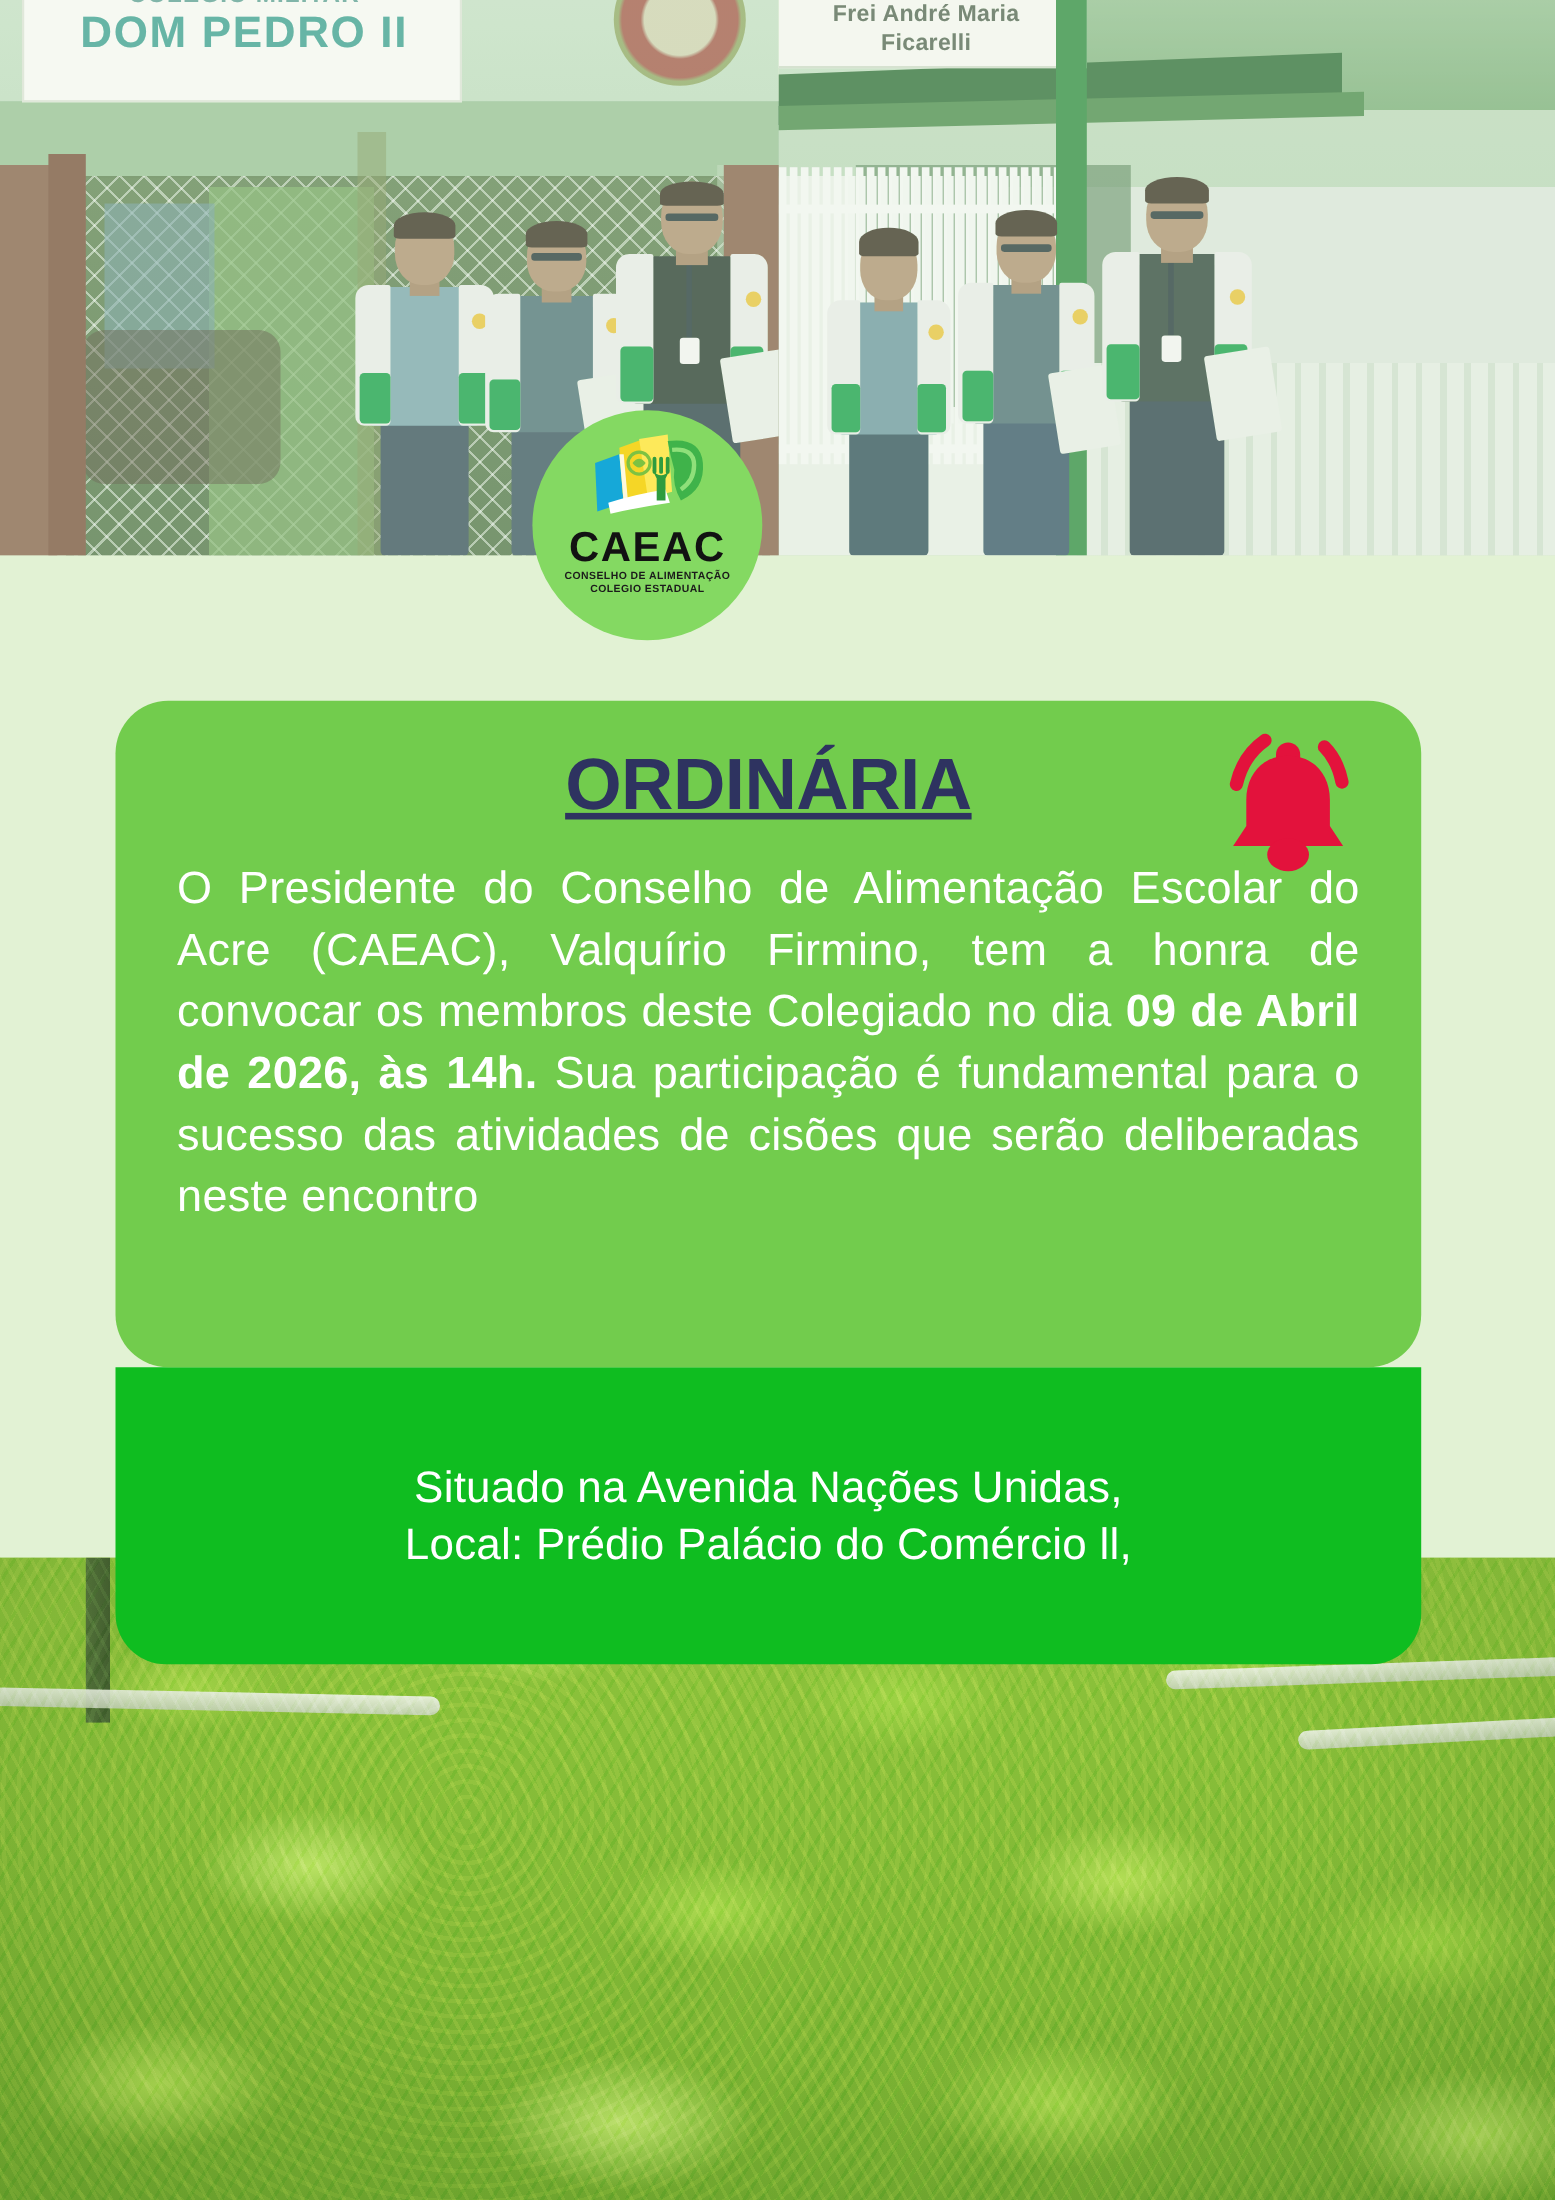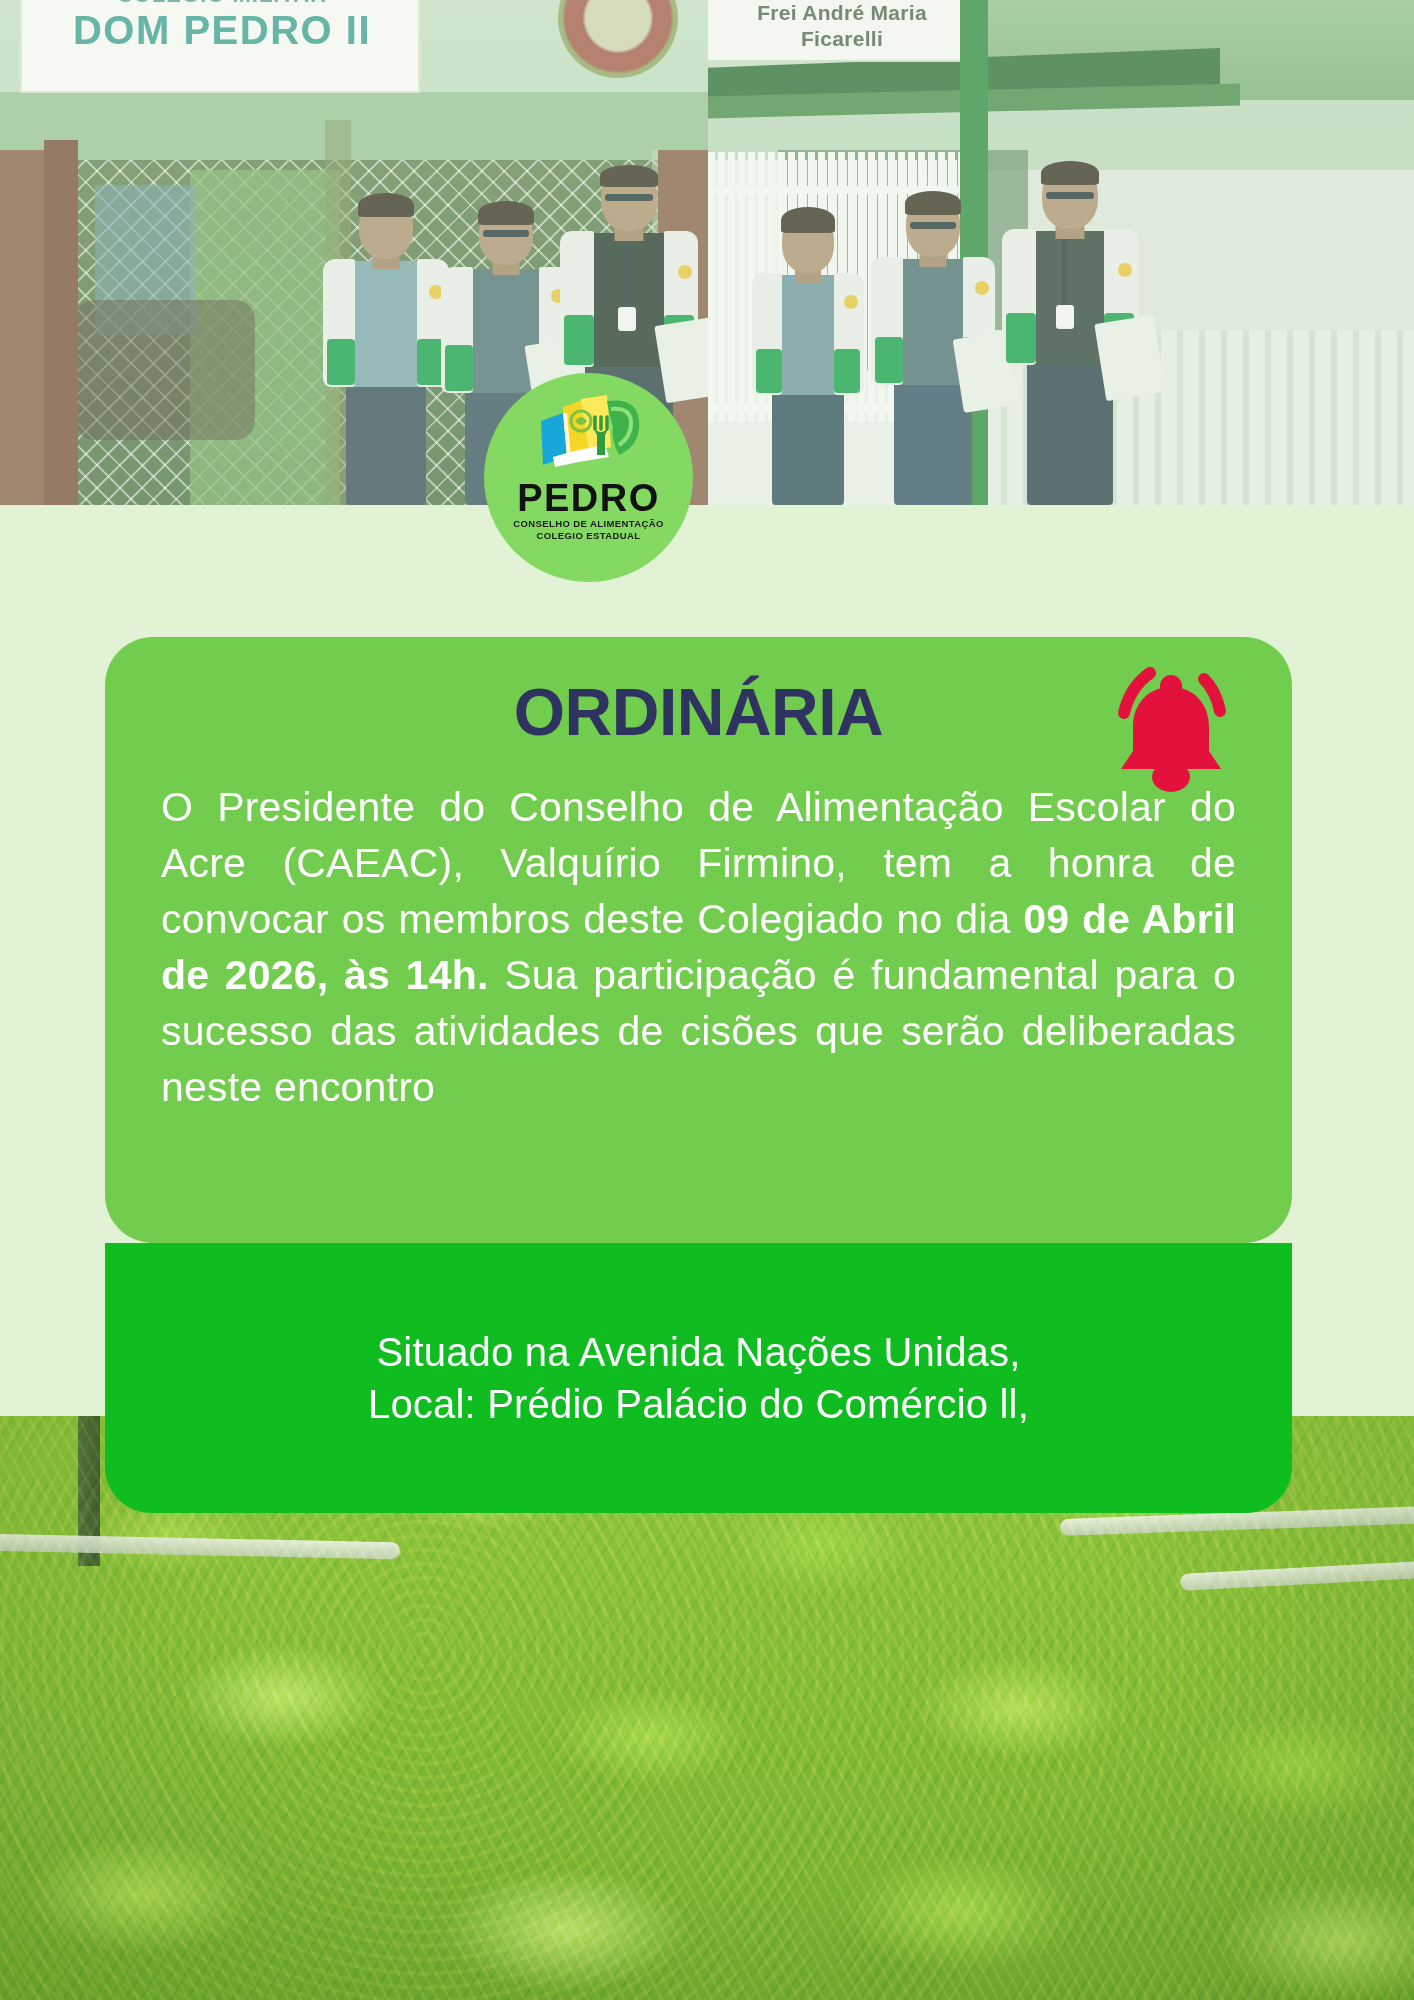--- a/index.html
+++ b/index.html
@@ -131,21 +131,21 @@
     position:absolute;left:105px;top:637px;width:1187px;height:606px;
     background:#72cc4d;border-radius:48px;z-index:8;
     padding:0 56px;
   }
   .title{
     color:#2e3360;font-weight:800;
     font-size:66px;line-height:66px;letter-spacing:-.5px;
     text-align:center;padding-top:42px;
     text-transform:uppercase;
   }
-  .title .l2{display:block;}
+  .title .l2{display:block;text-decoration:underline;}
   .body-text{
     margin-top:34px;color:#ffffff;
     font-size:41px;line-height:56px;
     text-align:justify;text-align-last:left;
     font-weight:400;letter-spacing:.2px;
   }
   .body-text b{font-weight:800;}
   .body-para-2{text-align:justify;text-align-last:left;}
 
   
@@ -411,21 +411,21 @@
         <path d="M74 10 Q104 6 106 30 Q108 54 86 64 Q78 50 80 36 Q76 22 74 10 Z" fill="#3fb34a"></path>
         <path d="M78 18 Q98 16 98 32 Q98 46 86 54" fill="none" stroke="#8fe07a" stroke-width="4"></path>
 
         <path d="M62 26 L62 38 M68 26 L68 38 M74 26 L74 38" stroke="#2e9c3e" stroke-width="3.5" stroke-linecap="round"></path>
         <path d="M60 36 Q68 46 76 36 L72 44 L72 64 L64 64 L64 44 Z" fill="#2e9c3e"></path>
 
         <circle cx="48" cy="30" r="10" fill="none" stroke="#7dc242" stroke-width="3"></circle>
         <path d="M42 30 q6 -8 12 0 q-6 8 -12 0" fill="#7dc242"></path>
       </svg>
     </div>
-    <div class="badge-word">PEDRO</div>
+    <div class="badge-word">CAEAC</div>
     <div class="badge-sub">CONSELHO DE ALIMENTAÇÃO</div>
     <div class="badge-sub">COLEGIO ESTADUAL</div>
   </div>
 
   <div class="footer-card">
     <div class="line">Situado na Avenida Nações Unidas,</div>
     <div class="line">Local: Prédio Palácio do Comércio ll,</div>
   </div>
 
   <div class="main-card">

